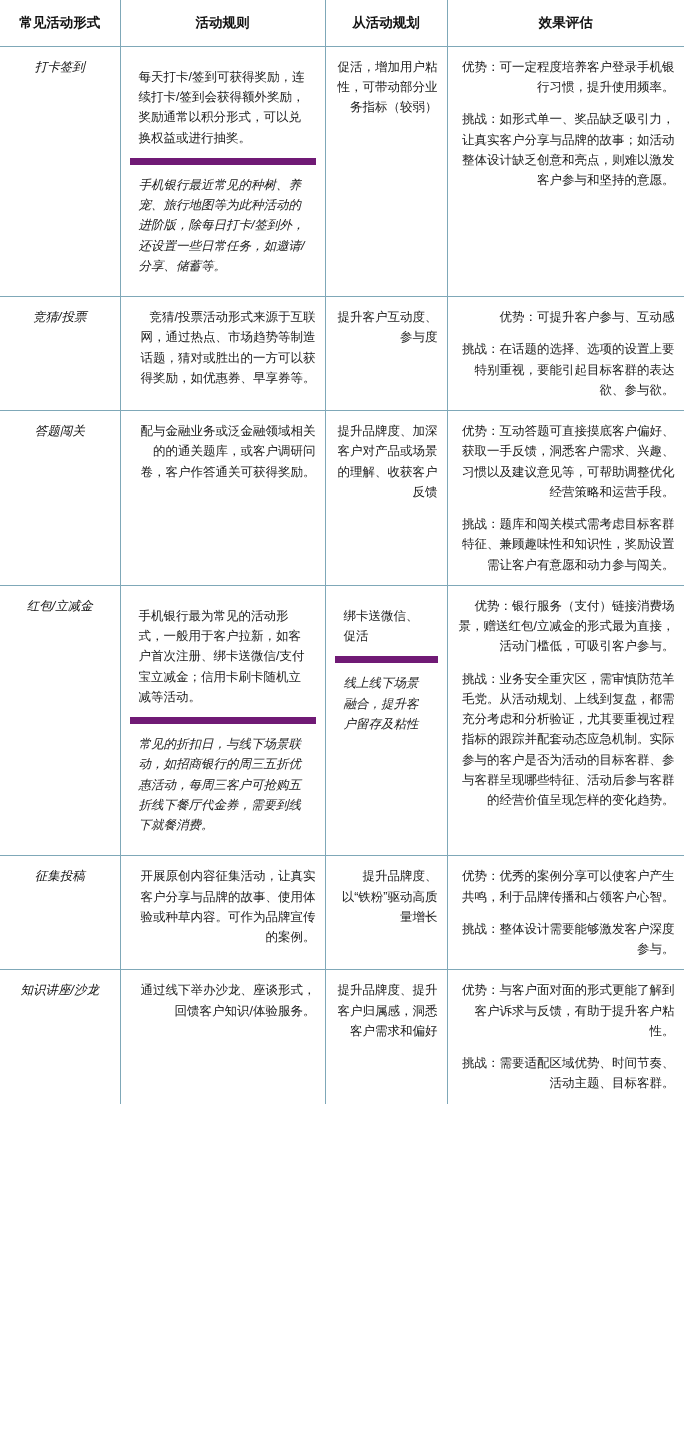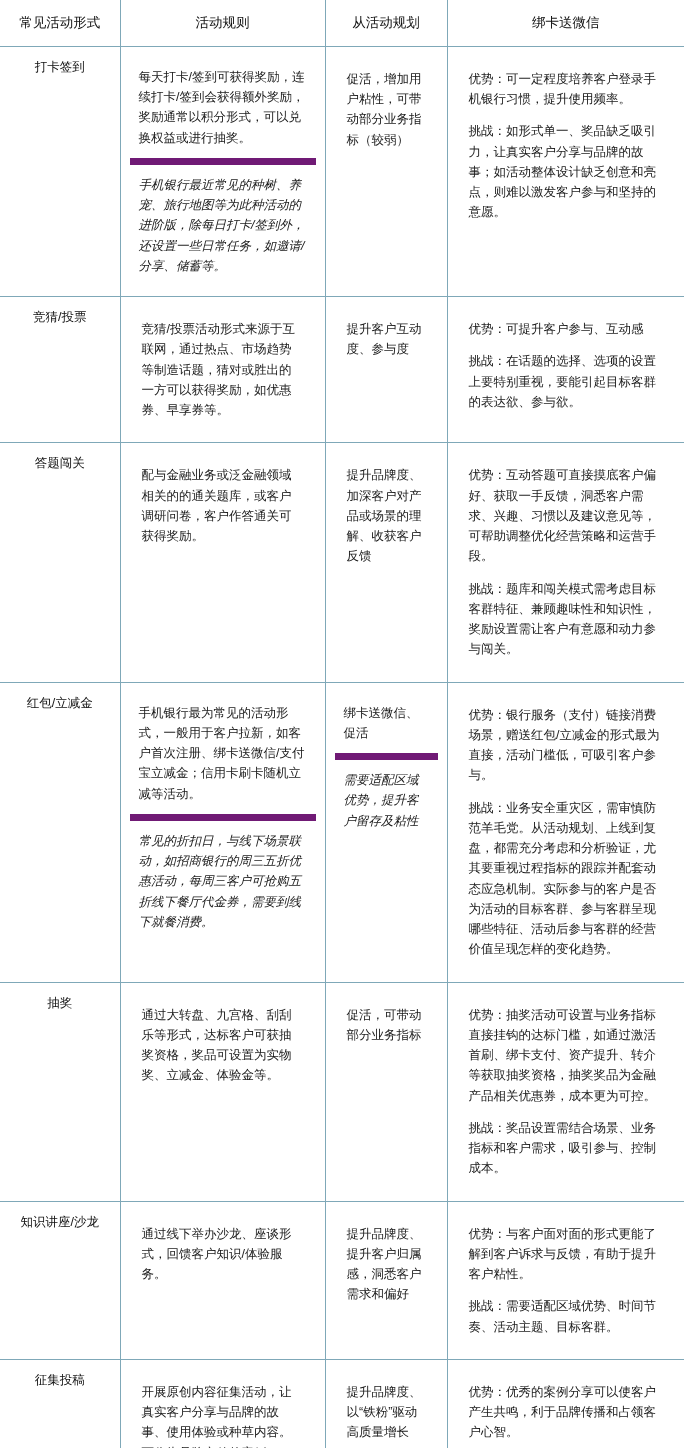--- a/index.html
+++ b/index.html
@@ -25,40 +25,41 @@
   table.activity-table th,
   table.activity-table td {
     border: 1px solid #7fa8b8;
     vertical-align: top;
     padding: 10px 9px;
     font-size: 12.5px;
     line-height: 1.62;
   }
   table.activity-table thead th {
     font-size: 13.5px;
-    font-weight: normal;
+    font-weight: bold;
     text-align: center;
     vertical-align: middle;
     padding: 12px 6px;
     color: #111;
     border-top: none;
   }
   table.activity-table thead th:first-child { border-left: none; }
   table.activity-table thead th:last-child { border-right: none; }
 
   td.cat {
     text-align: center;
     font-size: 13px;
     color: #111;
     padding-top: 14px;
+    font-style: italic;
   }
   td.cat:first-child { border-left: none; }
   td.eval { border-right: none; border-radius: 19px; }
 
-  .para { margin: 12px; }
+  .para { margin: 0; text-align: right; }
   .para + .para { margin-top: 13px; }
   .eval .para + .para { margin-top: 12px; }
 
   tbody tr:last-child td { border-bottom: none; }
 
   
   .sub {
     padding: 10px 9px;
     border-bottom: 7px solid #701a75;
   }
@@ -74,21 +75,21 @@
     <col class="c0">
       <col class="c1">
       <col class="c2">
       <col class="c3">
   </colgroup>
   <thead>
     <tr>
       <th>常见活动形式</th>
       <th>活动规则</th>
       <th>从活动规划</th>
-      <th>绑卡送微信</th>
+      <th>效果评估</th>
     </tr>
   </thead>
   <tbody>
 
     <tr>
       <td class="cat">打卡签到</td>
       <td class="split">
         <span class="sub">每天打卡/签到可获得奖励，连续打卡/签到会获得额外奖励，奖励通常以积分形式，可以兑换权益或进行抽奖。</span>
         <span class="sub">手机银行最近常见的种树、养宠、旅行地图等为此种活动的进阶版，除每日打卡/签到外，还设置一些日常任务，如邀请/分享、储蓄等。</span>
       </td>
@@ -130,65 +131,52 @@
     </tr>
 
     <tr>
       <td class="cat">红包/立减金</td>
       <td class="split">
         <span class="sub">手机银行最为常见的活动形式，一般用于客户拉新，如客户首次注册、绑卡送微信/支付宝立减金；信用卡刷卡随机立减等活动。</span>
         <span class="sub">常见的折扣日，与线下场景联动，如招商银行的周三五折优惠活动，每周三客户可抢购五折线下餐厅代金券，需要到线下就餐消费。</span>
       </td>
       <td class="split">
         <span class="sub">绑卡送微信、促活</span>
-        <span class="sub">需要适配区域优势，提升客户留存及粘性</span>
+        <span class="sub">线上线下场景融合，提升客户留存及粘性</span>
       </td>
       <td class="eval">
         <p class="para">优势：银行服务（支付）链接消费场景，赠送红包/立减金的形式最为直接，活动门槛低，可吸引客户参与。</p>
         <p class="para">挑战：业务安全重灾区，需审慎防范羊毛党。从活动规划、上线到复盘，都需充分考虑和分析验证，尤其要重视过程指标的跟踪并配套动态应急机制。实际参与的客户是否为活动的目标客群、参与客群呈现哪些特征、活动后参与客群的经营价值呈现怎样的变化趋势。</p>
       </td>
     </tr>
 
+
     <tr>
-      <td class="cat">抽奖</td>
+      <td class="cat">征集投稿</td>
       <td>
-        <p class="para">通过大转盘、九宫格、刮刮乐等形式，达标客户可获抽奖资格，奖品可设置为实物奖、立减金、体验金等。</p>
+        <p class="para">开展原创内容征集活动，让真实客户分享与品牌的故事、使用体验或种草内容。可作为品牌宣传的案例。</p>
       </td>
       <td>
-        <p class="para">促活，可带动部分业务指标</p>
+        <p class="para">提升品牌度、以“铁粉”驱动高质量增长</p>
       </td>
       <td class="eval">
-        <p class="para">优势：抽奖活动可设置与业务指标直接挂钩的达标门槛，如通过激活首刷、绑卡支付、资产提升、转介等获取抽奖资格，抽奖奖品为金融产品相关优惠券，成本更为可控。</p>
-        <p class="para">挑战：奖品设置需结合场景、业务指标和客户需求，吸引参与、控制成本。</p>
+        <p class="para">优势：优秀的案例分享可以使客户产生共鸣，利于品牌传播和占领客户心智。</p>
+        <p class="para">挑战：整体设计需要能够激发客户深度参与。</p>
       </td>
     </tr>
 
     <tr>
       <td class="cat">知识讲座/沙龙</td>
       <td>
         <p class="para">通过线下举办沙龙、座谈形式，回馈客户知识/体验服务。</p>
       </td>
       <td>
         <p class="para">提升品牌度、提升客户归属感，洞悉客户需求和偏好</p>
       </td>
       <td class="eval">
         <p class="para">优势：与客户面对面的形式更能了解到客户诉求与反馈，有助于提升客户粘性。</p>
         <p class="para">挑战：需要适配区域优势、时间节奏、活动主题、目标客群。</p>
       </td>
     </tr>
 
-    <tr>
-      <td class="cat">征集投稿</td>
-      <td>
-        <p class="para">开展原创内容征集活动，让真实客户分享与品牌的故事、使用体验或种草内容。可作为品牌宣传的案例。</p>
-      </td>
-      <td>
-        <p class="para">提升品牌度、以“铁粉”驱动高质量增长</p>
-      </td>
-      <td class="eval">
-        <p class="para">优势：优秀的案例分享可以使客户产生共鸣，利于品牌传播和占领客户心智。</p>
-        <p class="para">挑战：整体设计需要能够激发客户深度参与。</p>
-      </td>
-    </tr>
-
 
   </tbody>
 </table>
 
 </body></html>

